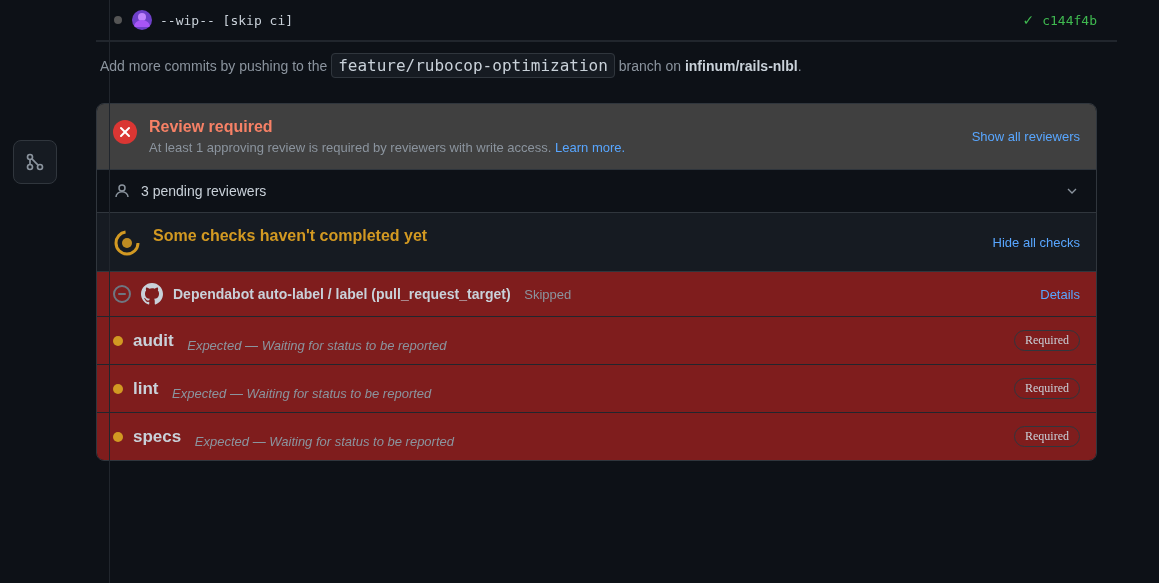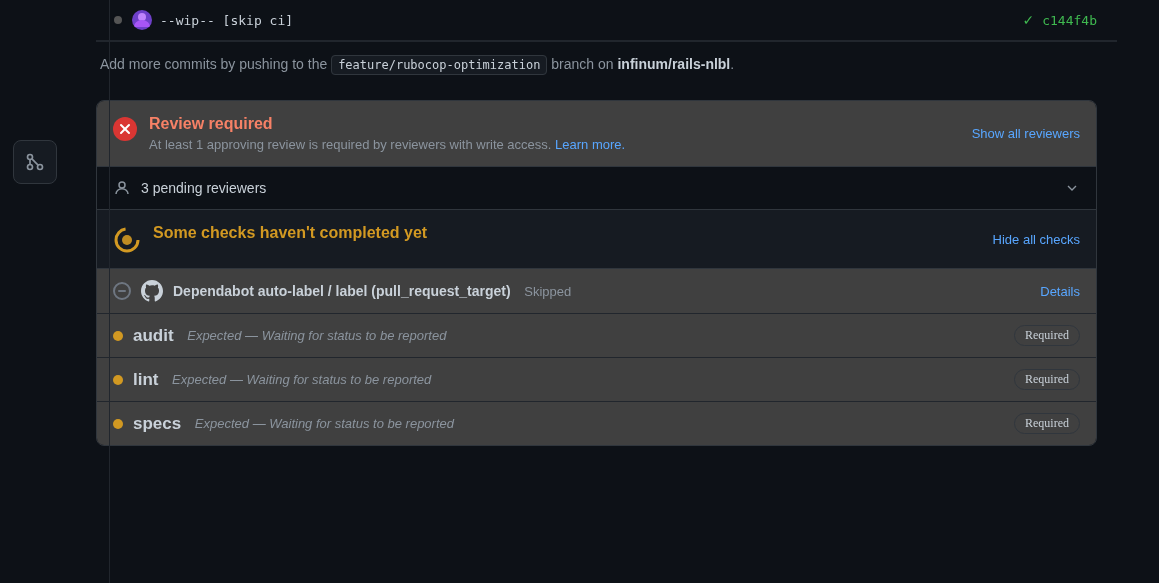--- a/index.html
+++ b/index.html
@@ -42,21 +42,21 @@
     }
 
     .info-text {
       color: #8b949e;
       font-size: 14px;
       margin-bottom: 14px;
     }
 
     .info-text code {
       font-family: 'SFMono-Regular', Consolas, monospace;
-      font-size: 12px;
+      font-size: 16px;
       background: #161b22;
       padding: 2px 6px;
       border-radius: 4px;
       color: #c9d1d9;
       border: 1px solid #30363d;
     }
 
     .info-text strong {
       color: #c9d1d9;
     }
@@ -217,21 +217,21 @@
       cursor: pointer;
       white-space: nowrap;
     }
 
     
     .check-item-row {
       display: flex;
       align-items: center;
       justify-content: space-between;
       padding: 11px 16px;
-      background: #404040;
+      background: #7f1d1d;
       border-bottom: 1px solid #21262d;
     }
 
     .check-item-row:last-child {
       border-bottom: none;
     }
 
     .check-item-left {
       display: flex;
       align-items: center;
@@ -276,20 +276,21 @@
     .check-name {
       font-weight: 600;
       color: #c9d1d9;
       font-size: 17px;
     }
 
     .check-expected {
       color: #8b949e;
       font-size: 13px;
       font-style: italic;
+      margin-top: 10px;
     }
 
     .details-link {
       color: #58a6ff;
       font-size: 13px;
       text-decoration: none;
       cursor: pointer;
     }
 
     .required-badge {

